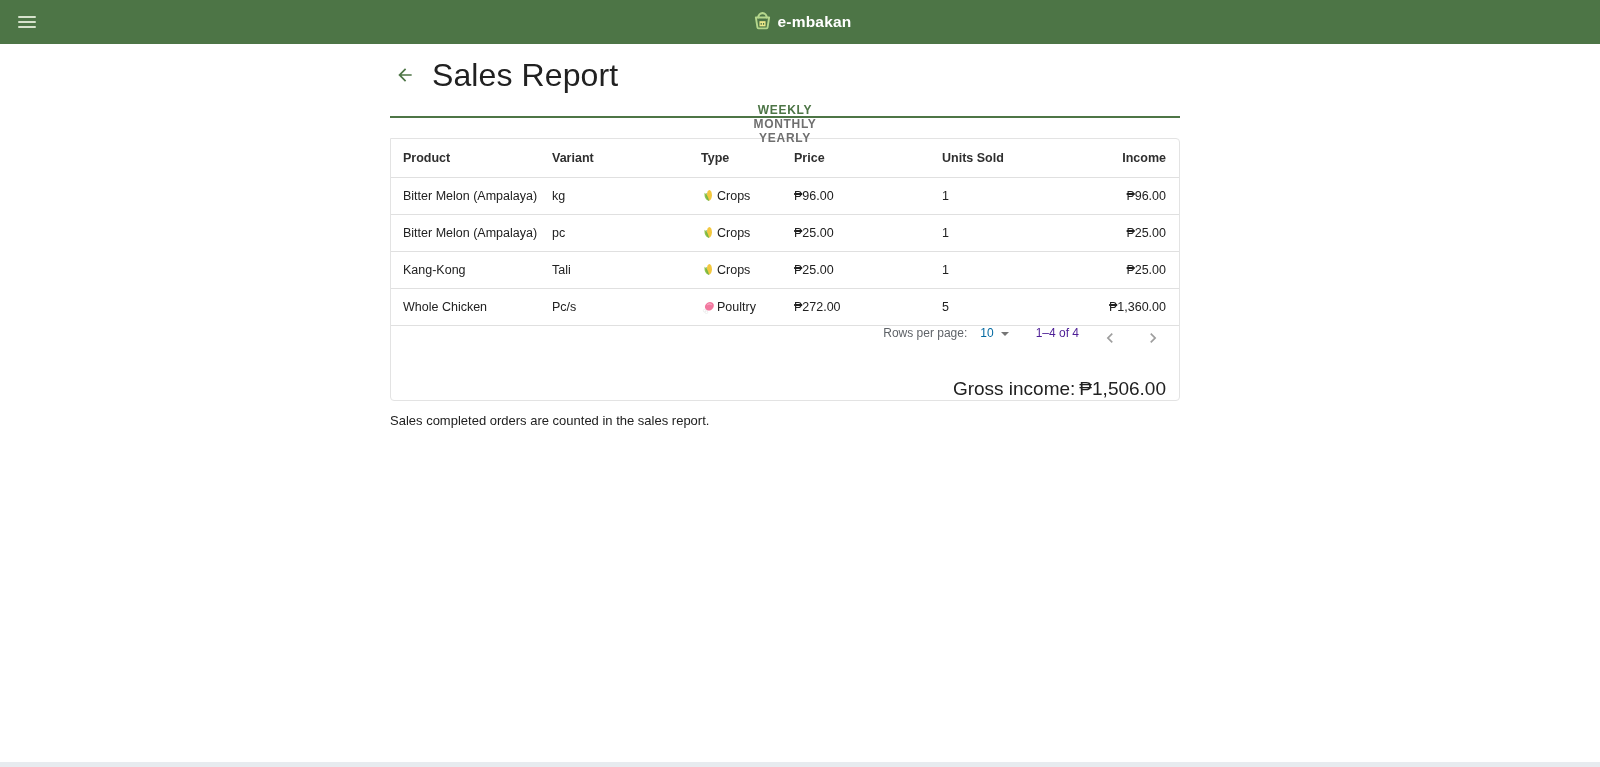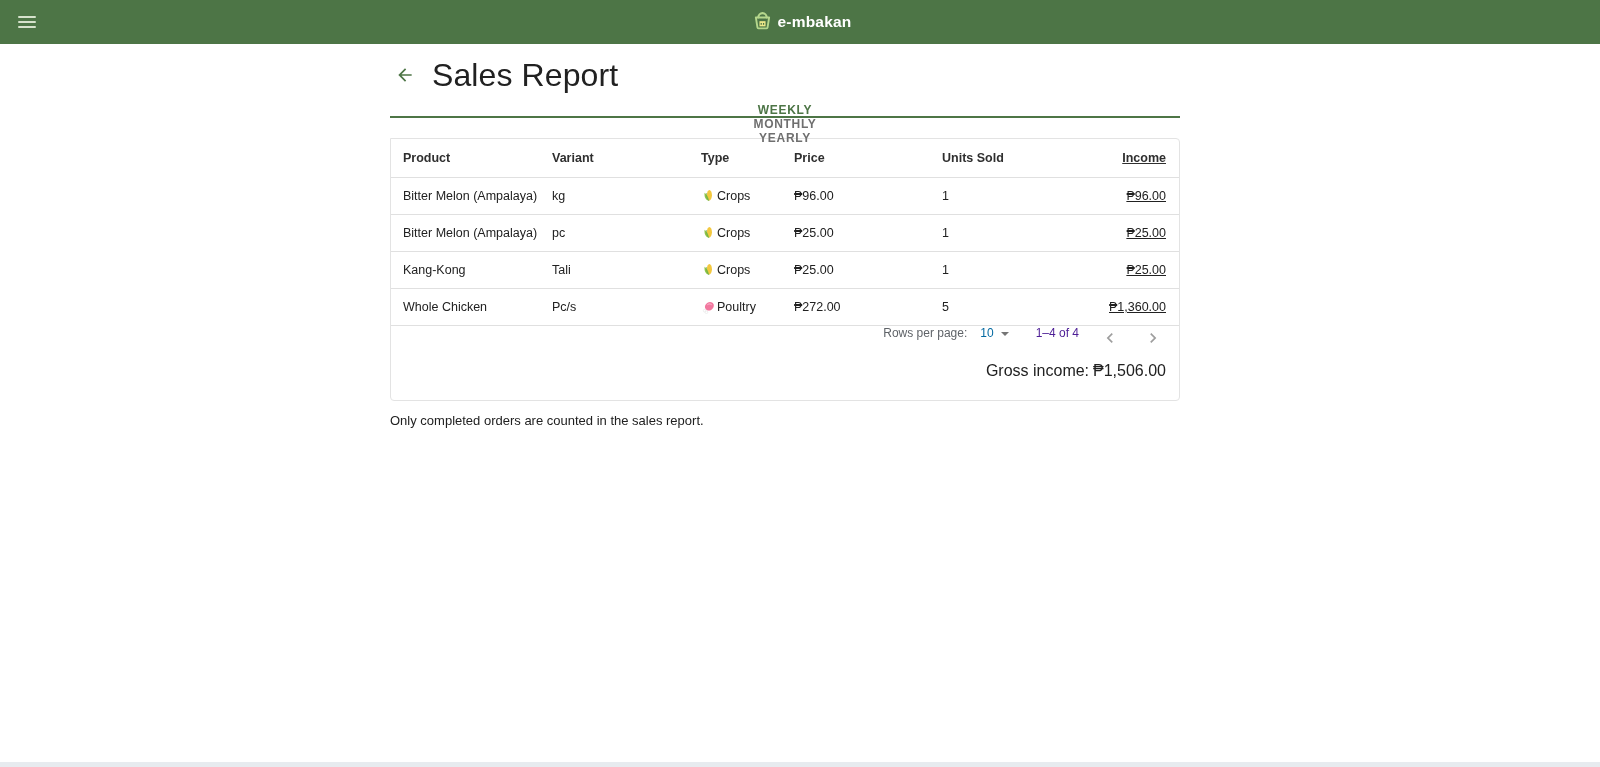--- a/index.html
+++ b/index.html
@@ -56,21 +56,21 @@
   .trow {
     display: grid;
     grid-template-columns: 149px 149px 93px 148px 150px 1fr;
     padding: 0 13px 0 12px;
     align-items: center;
     height: 37px;
     border-bottom: 1px solid var(--divider);
     font-size: 12.5px; color: var(--text-primary);
   }
   .thead { height: 39px; font-weight: 700; font-size: 12.5px; color: #2f2f2f; }
-  .cell-income { text-align: right; text-decoration: underline; }
+  .cell-income { text-align: right; }
   .cell-type { display: flex; align-items: center; gap: 2px; }
   .type-icon { width: 14px; height: 14px; display: inline-flex; }
   .type-icon svg { display: block; }
 
   
   .pagination {
     height: 36px; display: flex; align-items: flex-start; justify-content: flex-end;
     padding-right: 14px; font-size: 12px; color: var(--text-secondary);
   }
   .rpp-select { display: flex; align-items: center; margin-left: 13px; color: #0369a1; cursor: pointer; }
@@ -81,22 +81,22 @@
   }
   .range { margin-left: 27px; color: #4c1d95; }
   .chev {
     margin-left: 19px; width: 24px; height: 24px;
     display: flex; align-items: center; justify-content: center; cursor: default;
   }
   .chev svg { fill: var(--disabled-icon); }
 
   
   .summary {
-    height: 38px; display: flex; align-items: flex-start; justify-content: flex-end;
-    padding-right: 13px; font-size: 16px; color: #212121; gap: 4px;
+    height: 38px; display: flex; align-items: flex-end; justify-content: flex-end;
+    padding-right: 13px; font-size: 19px; color: #212121; gap: 4px;
   }
 
   .footnote { margin-top: 12px; font-size: 13px; color: #212121; }
 
   
   .hscrollbar {
     position: absolute; left: 0; right: 0; bottom: 0; height: 5px;
     background: #e7ebef;
   }
 </style>
@@ -256,16 +256,16 @@
         </span>
       </span>
     </div>
 
     <div class="summary">
       <span>Gross income:</span>
       <span>₱1,506.00</span>
     </div>
   </div>
 
-  <p class="footnote">Only completed orders are counted in the sales report.</p>
+  <p class="footnote">Sales completed orders are counted in the sales report.</p>
 </div>
 
 <div class="hscrollbar"></div>
 
 </body></html>

